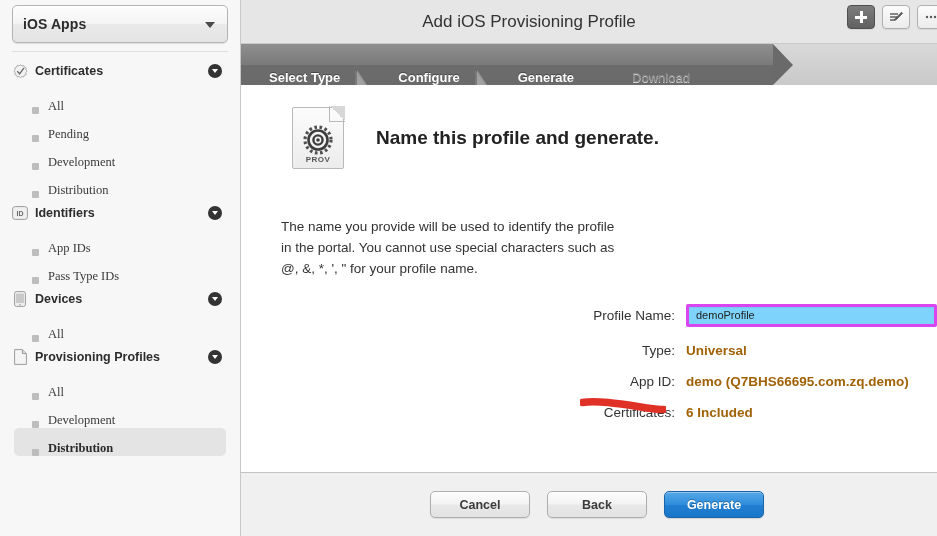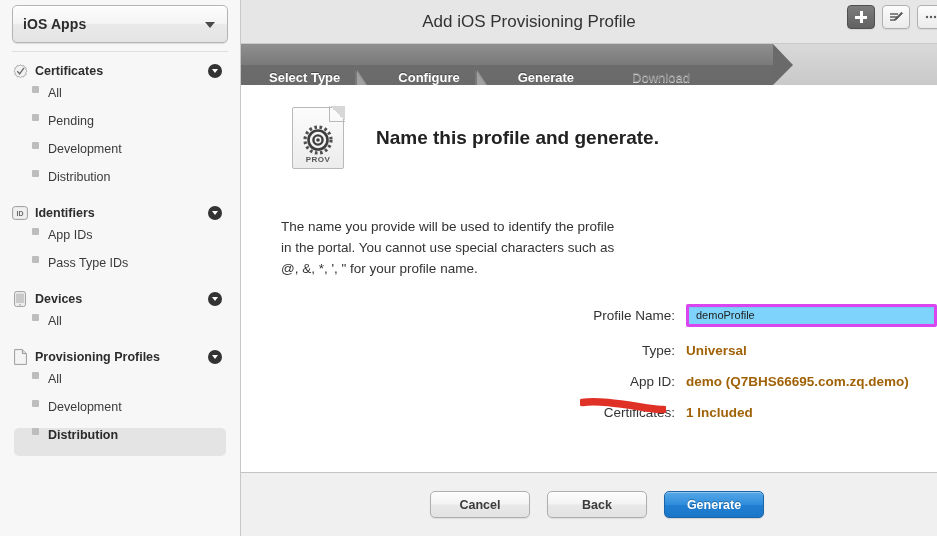--- a/index.html
+++ b/index.html
@@ -106,26 +106,27 @@
     content: "";
     width: 0; height: 0;
     border-left: 3.5px solid transparent;
     border-right: 3.5px solid transparent;
     border-top: 4px solid #ffffff;
     margin-top: -1px;
   }
 
   .nav-item {
     display: flex;
-    align-items: flex-start;
+    align-items: flex-end;
     height: 28px;
     margin: 0 14px 0 14px;
     padding-left: 18px;
     border-radius: 5px;
     cursor: pointer;
+    font-family: Liberation Serif, serif;
   }
   .nav-item.selected {
     background: #e4e4e4;
   }
   .nav-bullet {
     width: 7px; height: 7px;
     background: #bdbdbd;
     border-radius: 1px;
     margin-right: 9px;
     flex: 0 0 7px;
@@ -578,21 +579,21 @@
           <div class="form-row">
             <div class="form-label">Type:</div>
             <div class="form-value">Universal</div>
           </div>
           <div class="form-row">
             <div class="form-label">App ID:</div>
             <div class="form-value">demo (Q7BHS66695.com.zq.demo)</div>
           </div>
           <div class="form-row">
             <div class="form-label">Certificates:</div>
-            <div class="form-value">1 Included</div>
+            <div class="form-value">6 Included</div>
           </div>
         </div>
 
       <svg class="annotation" width="86" height="18" viewBox="0 0 86 18">
         <path d="M2.5 5.5 C18 2.8, 44 7.5, 71 11.5 C76 12.2, 80 12.6, 83.5 12.4" stroke="#e03127" stroke-width="7.5" fill="none" stroke-linecap="round"></path>
       </svg>
     </div>
 
     <div class="footer" id="footer-host">
         <button class="btn">Cancel</button>

